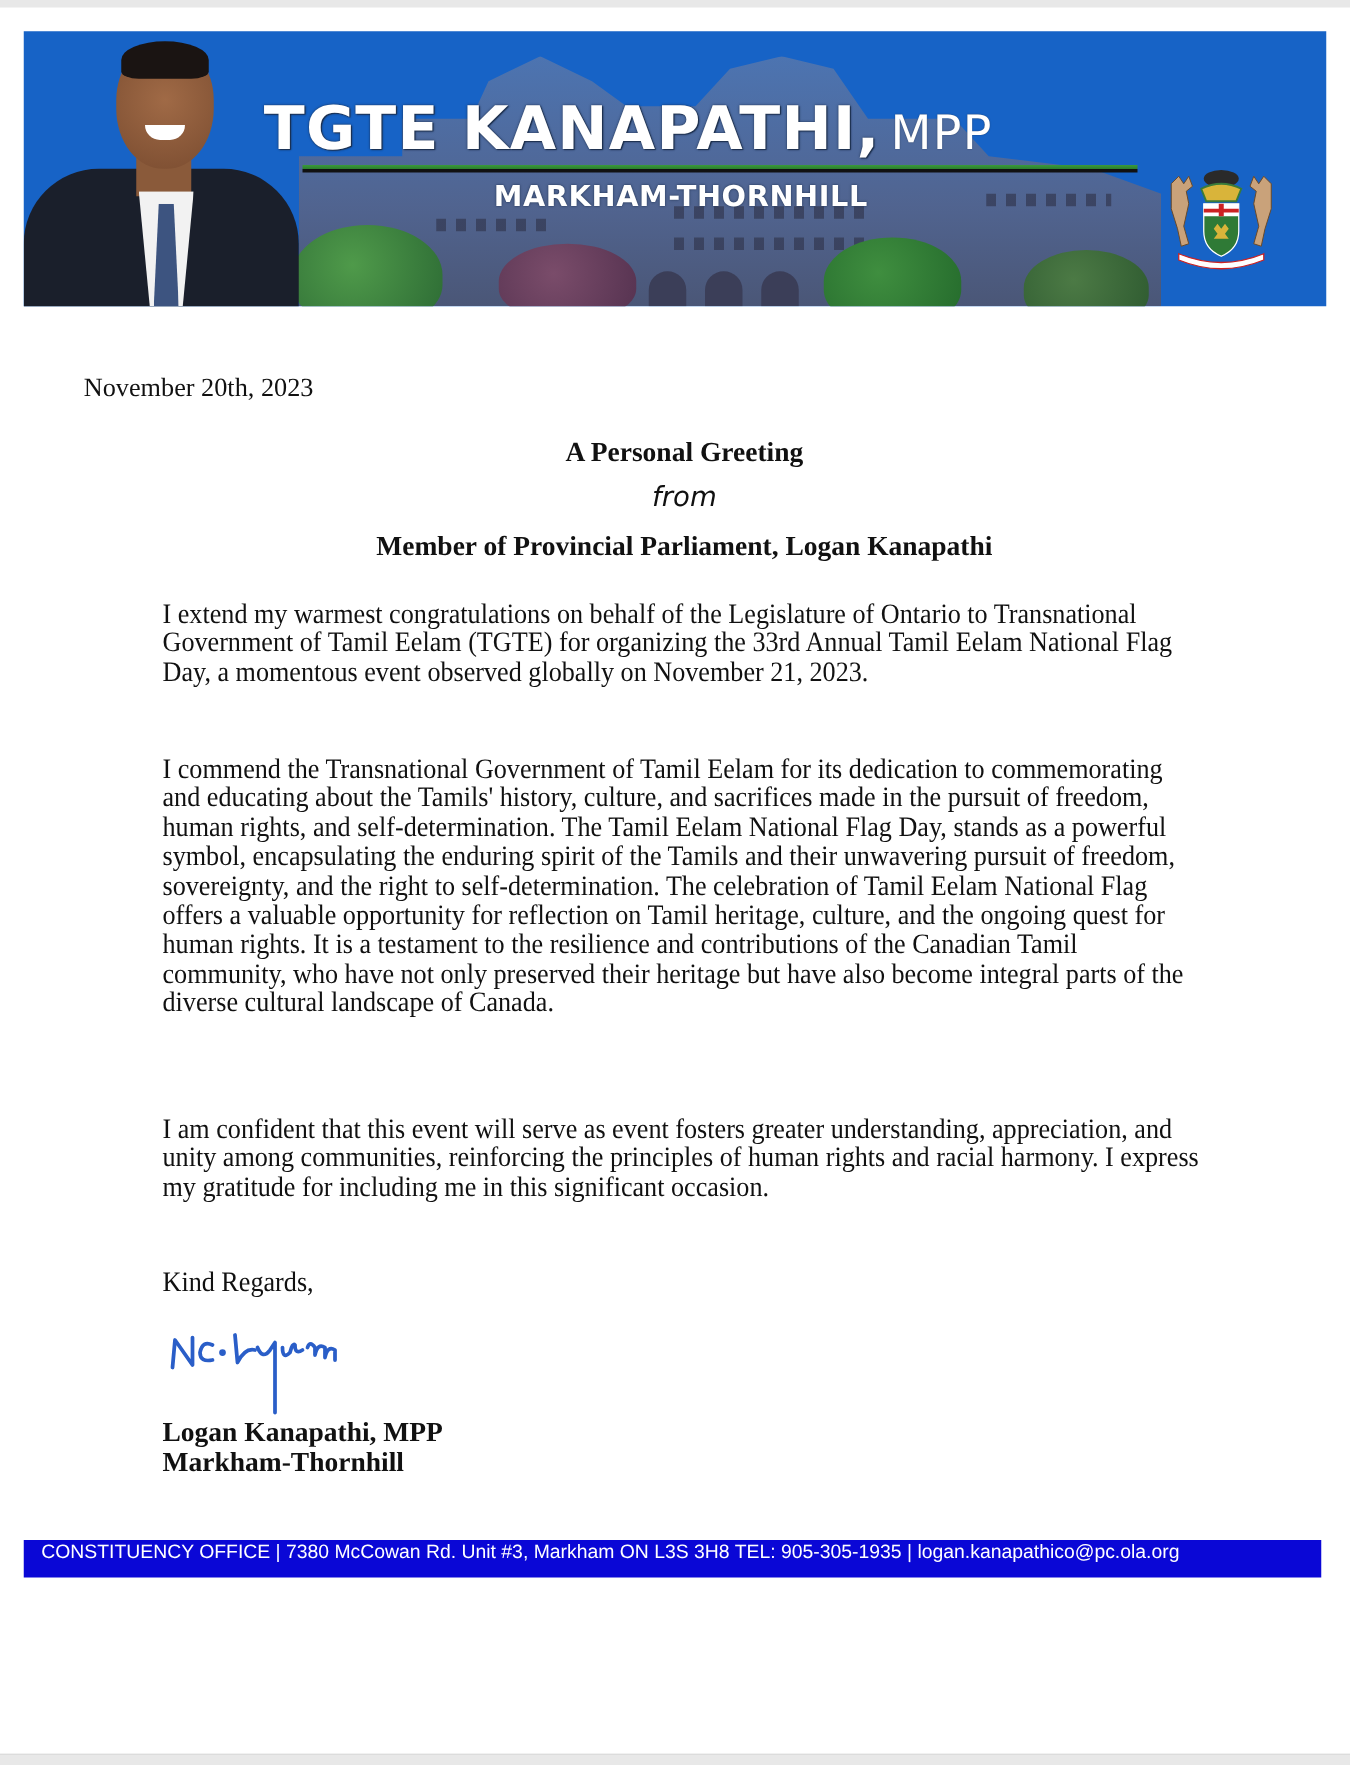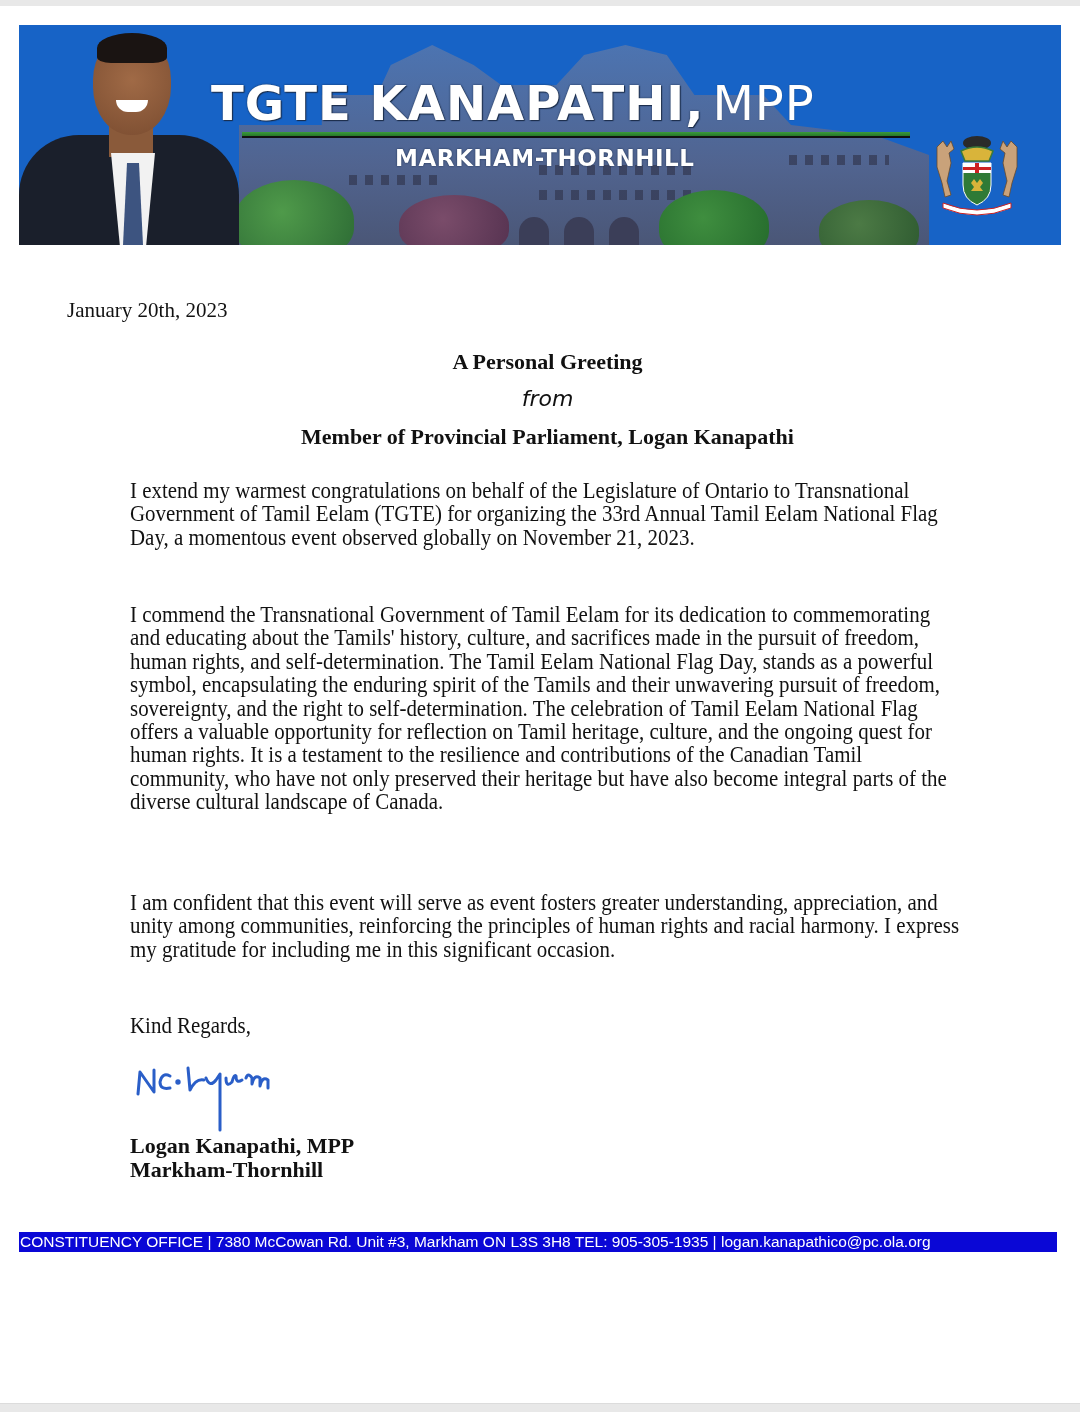--- a/index.html
+++ b/index.html
@@ -47,21 +47,21 @@
       border-radius: 45% 45% 48% 48%;
     }
     .portrait .hair { position: absolute; left: 78px; top: 8px; width: 70px; height: 30px; background: #1a1412; border-radius: 50% 50% 20% 20%; }
     .portrait .smile { position: absolute; left: 97px; top: 75px; width: 32px; height: 12px; background: #fff; border-radius: 0 0 16px 16px; }
 
     .banner-title {
       position: absolute; left: 192px; top: 50px; font-family: "DejaVu Sans", sans-serif;
       font-weight: bold; font-size: 48px; color: #ffffff; letter-spacing: 1px; white-space: nowrap;
       text-shadow: 0 0 2px #1b2d4a, 1px 1px 1px #1b2d4a;
     }
-    .banner-title .mpp { font-weight: normal; font-size: 48px; margin-left: 8px; text-shadow: 0 0 1px #1b2d4a; }
+    .banner-title .mpp { font-weight: normal; font-size: 38px; margin-left: 8px; text-shadow: 0 0 1px #1b2d4a; }
     .banner-rule {
       position: absolute; left: 223px; top: 107px; width: 668px; height: 6px;
       background: linear-gradient(180deg, #3a9a3c 0%, #2a7a2c 60%, #111 60%, #111 100%);
     }
     .banner-sub {
       position: absolute; left: 376px; top: 120px; font-family: "DejaVu Sans", sans-serif;
       font-weight: bold; font-size: 23px; color: #ffffff; letter-spacing: 0.5px; white-space: nowrap;
       text-shadow: 0 0 2px #1b2d4a;
     }
     .coat-of-arms { position: absolute; left: 910px; top: 108px; width: 96px; height: 86px; }
@@ -80,23 +80,23 @@
     .para.p2 { top: 603px; }
     .para.p3 { top: 891px; }
     .closing { position: absolute; left: 130px; top: 1013px; font-size: 22.5px; transform: scaleX(0.93); transform-origin: left top; }
 
     .signature { position: absolute; left: 130px; top: 1060px; width: 170px; height: 75px; }
     .signer-name, .signer-riding { position: absolute; left: 130px; font-weight: bold; font-size: 22px; }
     .signer-name { top: 1133px; }
     .signer-riding { top: 1157px; }
 
     .footer-bar {
-      position: absolute; left: 19px; top: 1232px; width: 1038px; height: 20px;
+      position: absolute; left: 19px; top: 1232px; width: 1038px; height: 30px;
       background: #0a07d6; color: #ffffff; font-family: "Liberation Sans", sans-serif;
-      font-size: 15.5px; line-height: 20px; white-space: nowrap; overflow: hidden; padding-left: 1px;
+      font-size: 15.5px; line-height: 20px; white-space: nowrap; overflow: hidden; padding-left: 14px;
     }
   </style>
 </head>
 <body>
 
 <div class="top-strip"></div>
 
 <div class="banner">
   <div class="building"></div>
   <div class="window-row" style="left:330px; top:150px; width:90px;"></div>
@@ -140,21 +140,21 @@
     <rect x="34" y="30" width="28" height="10" fill="#ffffff"></rect>
     <rect x="46" y="30" width="4" height="10" fill="#cc2222"></rect>
     <rect x="34" y="34" width="28" height="3" fill="#cc2222"></rect>
 
     <path d="M42 50 l3 -4 l3 4 l3 -4 l3 4 l-3 4 l3 4 h-12 l3 -4 z" fill="#d9b43a"></path>
 
     <path d="M14 70 q34 14 68 0 l0 5 q-34 14 -68 0 z" fill="#ffffff" stroke="#cc2222" stroke-width="1"></path>
   </svg>
 </div>
 
-<div class="date">January 20th, 2023</div>
+<div class="date">November 20th, 2023</div>
 
 <div class="greeting-title">A Personal Greeting</div>
 <div class="greeting-from">from</div>
 <div class="greeting-member">Member of Provincial Parliament, Logan Kanapathi</div>
 
 <p class="para p1">I extend my warmest congratulations on behalf of the Legislature of Ontario to Transnational Government of Tamil Eelam (TGTE) for organizing the 33rd Annual Tamil Eelam National Flag Day, a momentous event observed globally on November 21, 2023.</p>
 <p class="para p2">I commend the Transnational Government of Tamil Eelam for its dedication to commemorating and educating about the Tamils' history, culture, and sacrifices made in the pursuit of freedom, human rights, and self-determination. The Tamil Eelam National Flag Day, stands as a powerful symbol, encapsulating the enduring spirit of the Tamils and their unwavering pursuit of freedom, sovereignty, and the right to self-determination. The celebration of Tamil Eelam National Flag offers a valuable opportunity for reflection on Tamil heritage, culture, and the ongoing quest for human rights. It is a testament to the resilience and contributions of the Canadian Tamil community, who have not only preserved their heritage but have also become integral parts of the diverse cultural landscape of Canada.</p>
 <p class="para p3">I am confident that this event will serve as event fosters greater understanding, appreciation, and unity among communities, reinforcing the principles of human rights and racial harmony. I express my gratitude for including me in this significant occasion.</p>
 
 <div class="closing">Kind Regards,</div>

